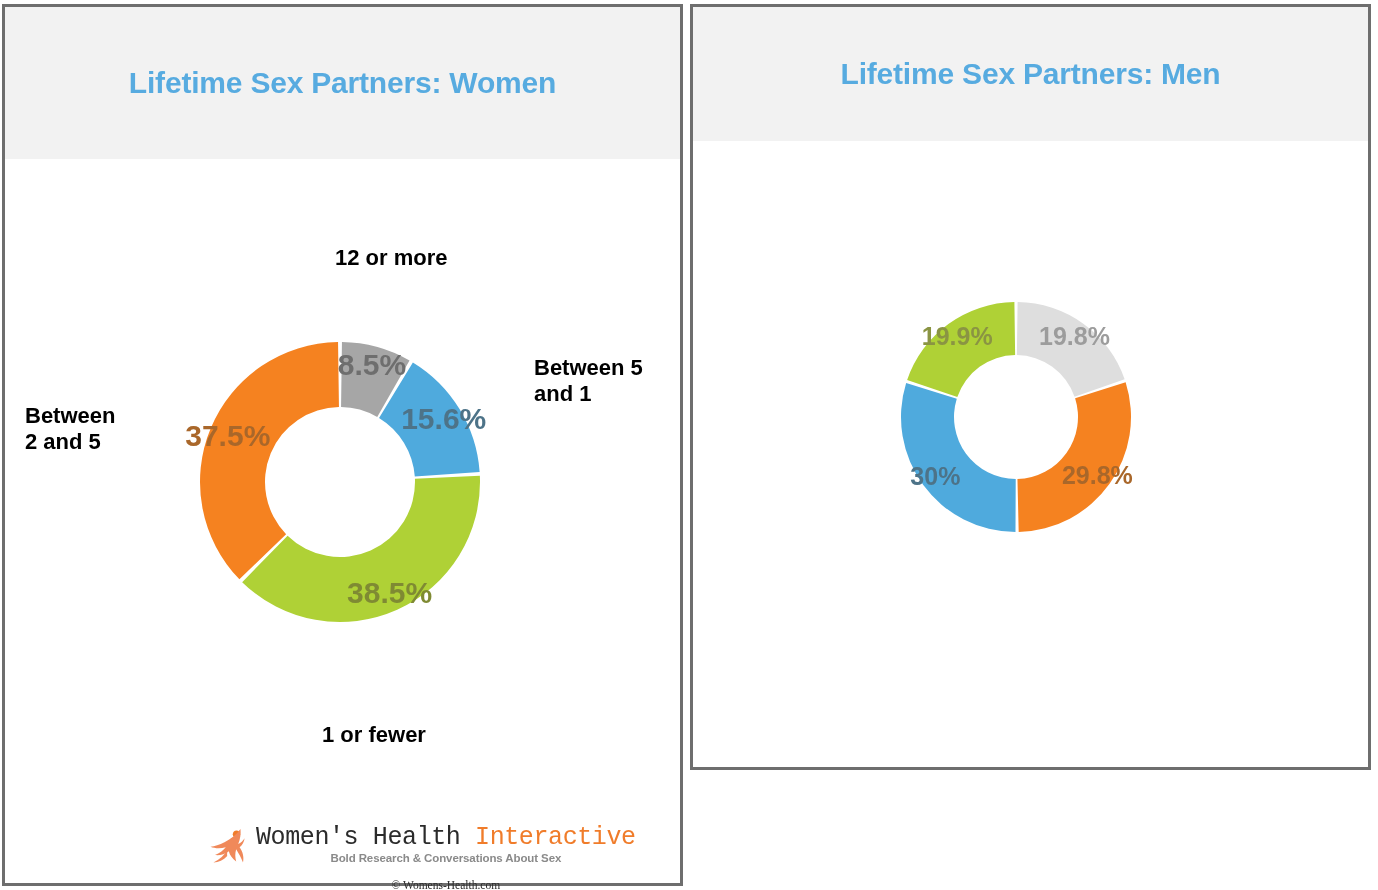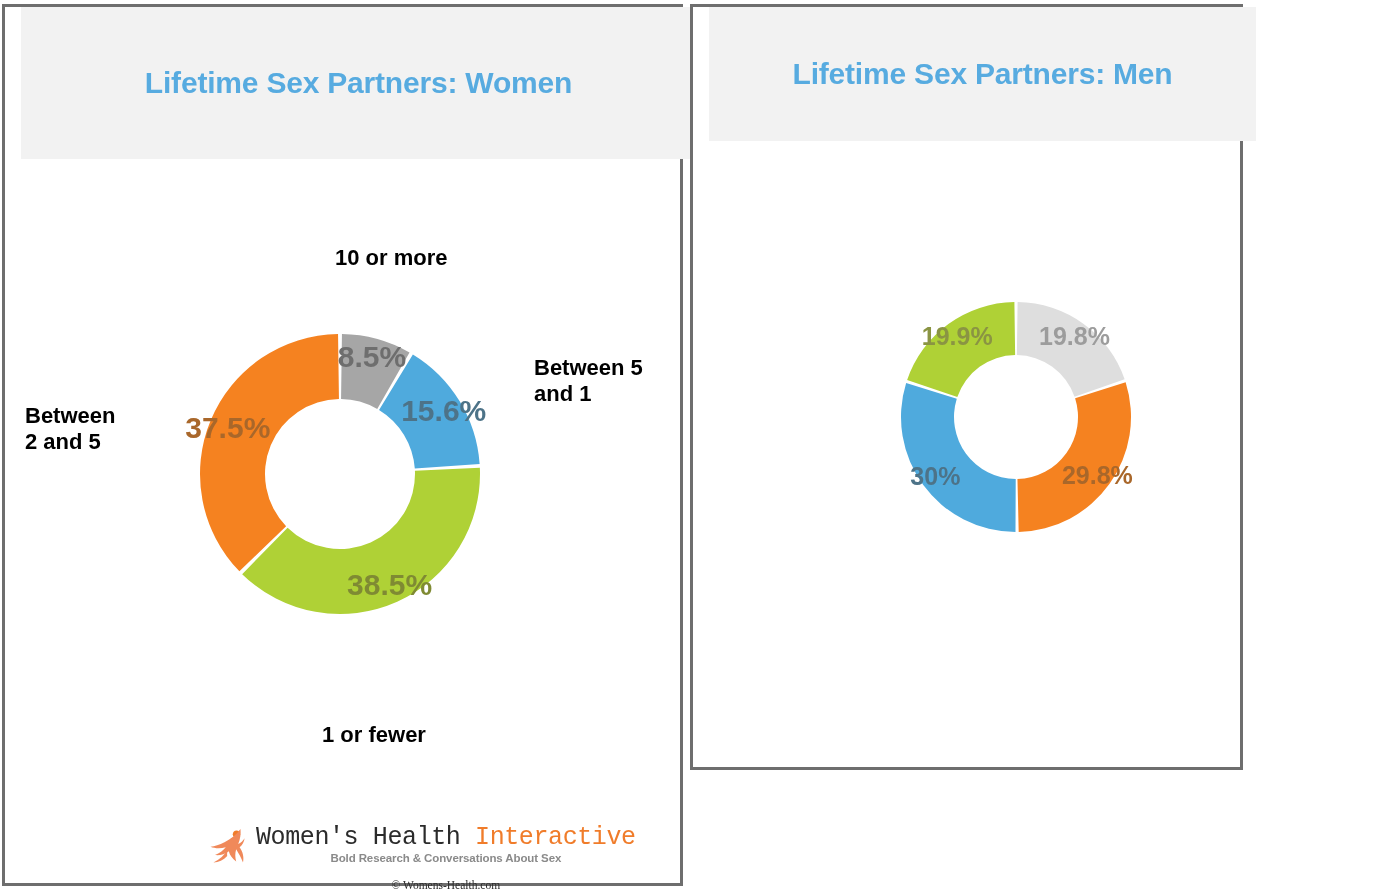--- a/index.html
+++ b/index.html
@@ -11,42 +11,42 @@
   }
 
   
   .panel{
     position:absolute;
     background:#ffffff;
     border:3px solid #6e6e6e;
     box-sizing:border-box;
   }
   #panel-women{ left:2px;  top:4px;  width:681px;  height:882px; }
-  #panel-men{   left:690px;top:4px;  width:553px;  height:766px; }
+  #panel-men{   left:690px;top:4px;  width:681px;  height:766px; }
 
   .panel-header{
-    position:absolute;left:16px;top:0;width:100%;
+    position:absolute;left:0;top:0;width:100%;
     background:#f2f2f2;
     display:flex;align-items:center;justify-content:center;
     box-sizing:border-box;
   }
   #panel-women .panel-header{ height:152px; }
   #panel-men   .panel-header{ height:134px; }
 
   .panel-title{
     color:#57abe0;
     font-size:30px;
     font-weight:bold;
     letter-spacing:-0.2px;
     white-space:nowrap;
   }
 
   
   .donut-wrap{position:absolute;}
-  #donut-women{ left:30px; top:162px; width:620px; height:560px; }
+  #donut-women{ left:30px; top:170px; width:620px; height:560px; }
   #donut-men{   left:40px; top:120px; width:600px; height:520px; }
   .donut-svg{display:block;width:100%;height:100%;overflow:visible;}
 
   
   .cat-label{
     position:absolute;
     color:#000000;
     font-size:22px;
     font-weight:bold;
     line-height:1.18;
@@ -105,21 +105,21 @@
         </g>
       <g id="women-values">
           <text x="337.0293108232409" y="187.79772507247043" text-anchor="middle" dominant-baseline="central" font-size="30" font-weight="bold" font-family="&quot;Liberation Sans&quot;,&quot;DejaVu Sans&quot;,sans-serif" fill="#6e6e6e">8.5%</text>
           <text x="408.73003460569595" y="241.73602983766256" text-anchor="middle" dominant-baseline="central" font-size="30" font-weight="bold" font-family="&quot;Liberation Sans&quot;,&quot;DejaVu Sans&quot;,sans-serif" fill="#4d7388">15.6%</text>
           <text x="354.60422223132525" y="415.9128988748617" text-anchor="middle" dominant-baseline="central" font-size="30" font-weight="bold" font-family="&quot;Liberation Sans&quot;,&quot;DejaVu Sans&quot;,sans-serif" fill="#7f8a33">38.5%</text>
           <text x="192.80343666024947" y="258.3718842890972" text-anchor="middle" dominant-baseline="central" font-size="30" font-weight="bold" font-family="&quot;Liberation Sans&quot;,&quot;DejaVu Sans&quot;,sans-serif" fill="#a9672a">37.5%</text>
         </g>
     </svg>
   </div>
 
-  <div class="cat-label" id="w-lbl-10more">10 or more</div>
+  <div class="cat-label" id="w-lbl-10more">12 or more</div>
   <div class="cat-label" id="w-lbl-5to9">Between 5
 and 1</div>
   <div class="cat-label" id="w-lbl-1fewer">1 or fewer</div>
   <div class="cat-label" id="w-lbl-2to4">Between
 2 and 5</div>
 
   <div class="logo" id="logo-women">
     <svg class="logo-mark" viewBox="0 0 40 44">
       <path d="M26.5 3.5 C28.6 3.5 30.2 5.2 30.2 7.3 C30.2 9.4 28.6 11.1 26.5 11.1 C24.4 11.1 22.8 9.4 22.8 7.3 C22.8 5.2 24.4 3.5 26.5 3.5 Z" fill="#f07c2a"></path>
       <path d="M30.5 2.0 C26.5 7.5 21.0 12.0 14.5 15.2 C9.5 17.7 4.5 19.2 0.5 19.8 C5.0 21.6 10.5 21.8 15.8 20.2 C13.2 23.5 9.5 26.2 5.0 28.0 C9.8 28.6 14.8 27.2 18.8 24.2 C19.8 28.2 22.4 31.8 26.2 34.4 C25.0 30.2 25.0 26.0 26.2 22.2 C28.6 26.4 31.2 30.6 33.0 35.4 C34.2 30.0 32.8 24.6 29.6 20.2 C32.4 18.0 34.2 14.8 34.6 11.2 C33.0 13.8 30.8 15.8 28.2 17.0 C30.2 12.4 31.0 7.2 30.5 2.0 Z" fill="#f0895a"></path>

